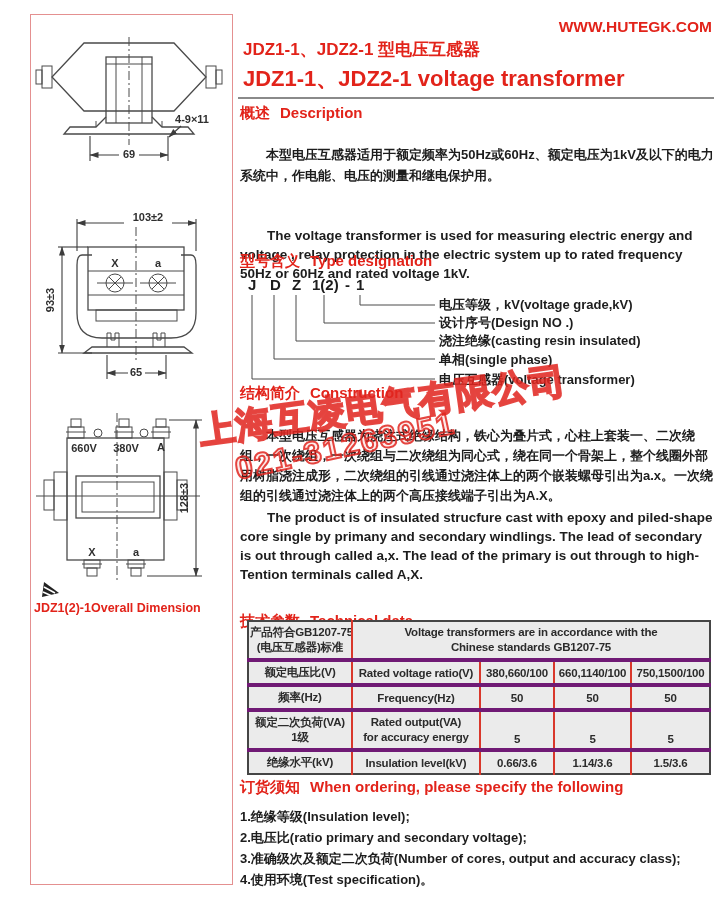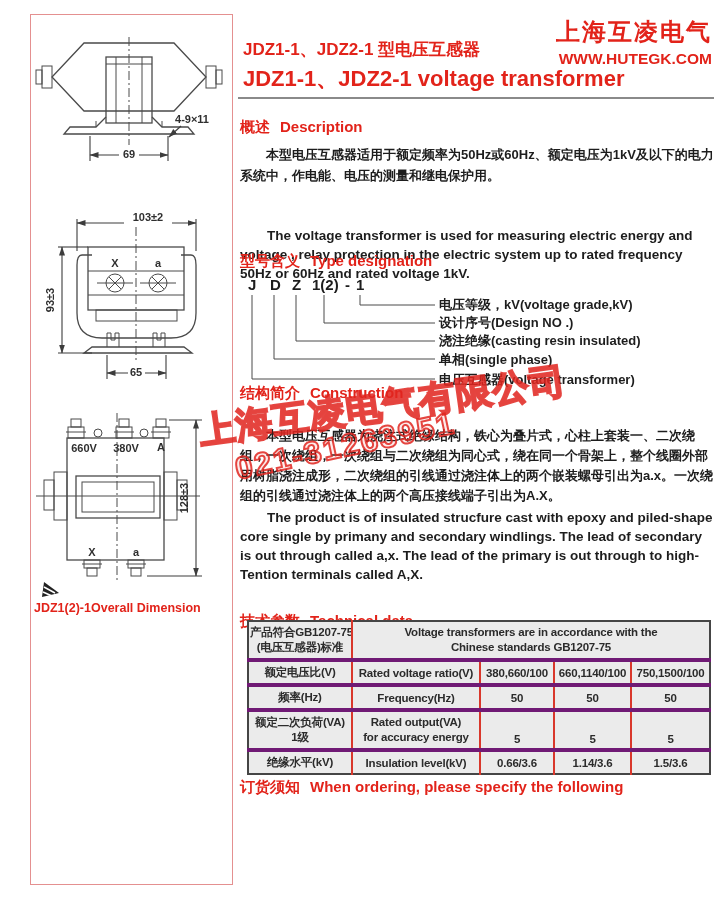--- a/index.html
+++ b/index.html
@@ -33,21 +33,21 @@
   .logo-cn{font-size:24px;font-weight:bold;letter-spacing:2px;}
   .logo-site{font-size:15.5px;font-weight:bold;margin-top:2px;}
   .hr{position:absolute;left:238px;top:97px;width:476px;height:2px;background:#8a8a8a;}
   
   .sec{position:absolute;left:240px;margin:0;font-size:15px;font-weight:bold;color:#e2231a;}
   .sec .en{margin-left:10px;}
   .para{position:absolute;left:240px;width:474px;margin:0;font-weight:700;color:#1d1d1d;
         text-indent:2em;}
   .cn-p{font-size:13px;line-height:21px;}
   .en-p{font-size:13.5px;line-height:19px;}
-  .sec-desc{top:118px;} .desc-cn{top:144px;} .desc-en{top:187px;margin-top:39px;}
+  .sec-desc{top:104px;} .desc-cn{top:144px;} .desc-en{top:187px;margin-top:39px;}
   .sec-type{top:252px;}
   .type-svg{position:absolute;left:238px;top:276px;}
   .sec-con{top:384px;} .con-cn{top:426px;line-height:20px;} .con-en{top:508px;}
   .sec-tech{top:612px;}
   .sec-order{top:778px;}
   .order-list{position:absolute;left:240px;top:806px;width:474px;font-size:13px;font-weight:700;
               color:#1d1d1d;line-height:21px;}
   
   .tech{position:absolute;left:247px;top:620px;width:462px;border-collapse:collapse;
         background:#ebebeb;border:2px solid #454545;table-layout:fixed;
@@ -176,21 +176,20 @@
       <line x1="4" y1="6" x2="15" y2="12" stroke="#ffffff" stroke-width="1.5"></line>
       <line x1="3" y1="11" x2="12" y2="15" stroke="#ffffff" stroke-width="1.5"></line>
     </svg>
 
     <div class="d-caption">JDZ1(2)-1Overall Dimension</div>
   </div>
 
   <div class="title-cn">JDZ1-1、JDZ2-1 型电压互感器</div>
   <div class="title-en">JDZ1-1、JDZ2-1 voltage transformer</div>
   <div class="logo">
-    <div class="logo-cn">上海互凌电气</div>
     <div class="logo-site">WWW.HUTEGK.COM</div>
   </div>
   <div class="hr"></div>
 
   <h2 class="sec sec-desc">
     <span>概述</span><span class="en">Description</span>
   </h2>
   <p class="para cn-p desc-cn">本型电压互感器适用于额定频率为50Hz或60Hz、额定电压为1kV及以下的电力系统中，作电能、电压的测量和继电保护用。</p>
   <p class="para en-p desc-en">The voltage transformer is used for measuring electric energy and voltage , relay protection in the electric system up to rated frequency 50Hz or 60Hz and rated voltage 1kV.</p>
 
@@ -277,14 +276,20 @@
       <td>0.66/3.6</td>
       <td>1.14/3.6</td>
       <td>1.5/3.6</td>
     </tr>
   </tbody>
     </table>
 
   <h2 class="sec sec-order">
     <span>订货须知</span><span class="en">When ordering, please specify the following</span>
   </h2>
+  <div class="order-list">
+    <div>1.绝缘等级(Insulation level);</div>
+    <div>2.电压比(ratio primary and secondary voltage);</div>
+    <div>3.准确级次及额定二次负荷(Number of cores, output and accuracy class);</div>
+    <div>4.使用环境(Test specification)。</div>
+  </div>
 
 </div>
 
 </body></html>

